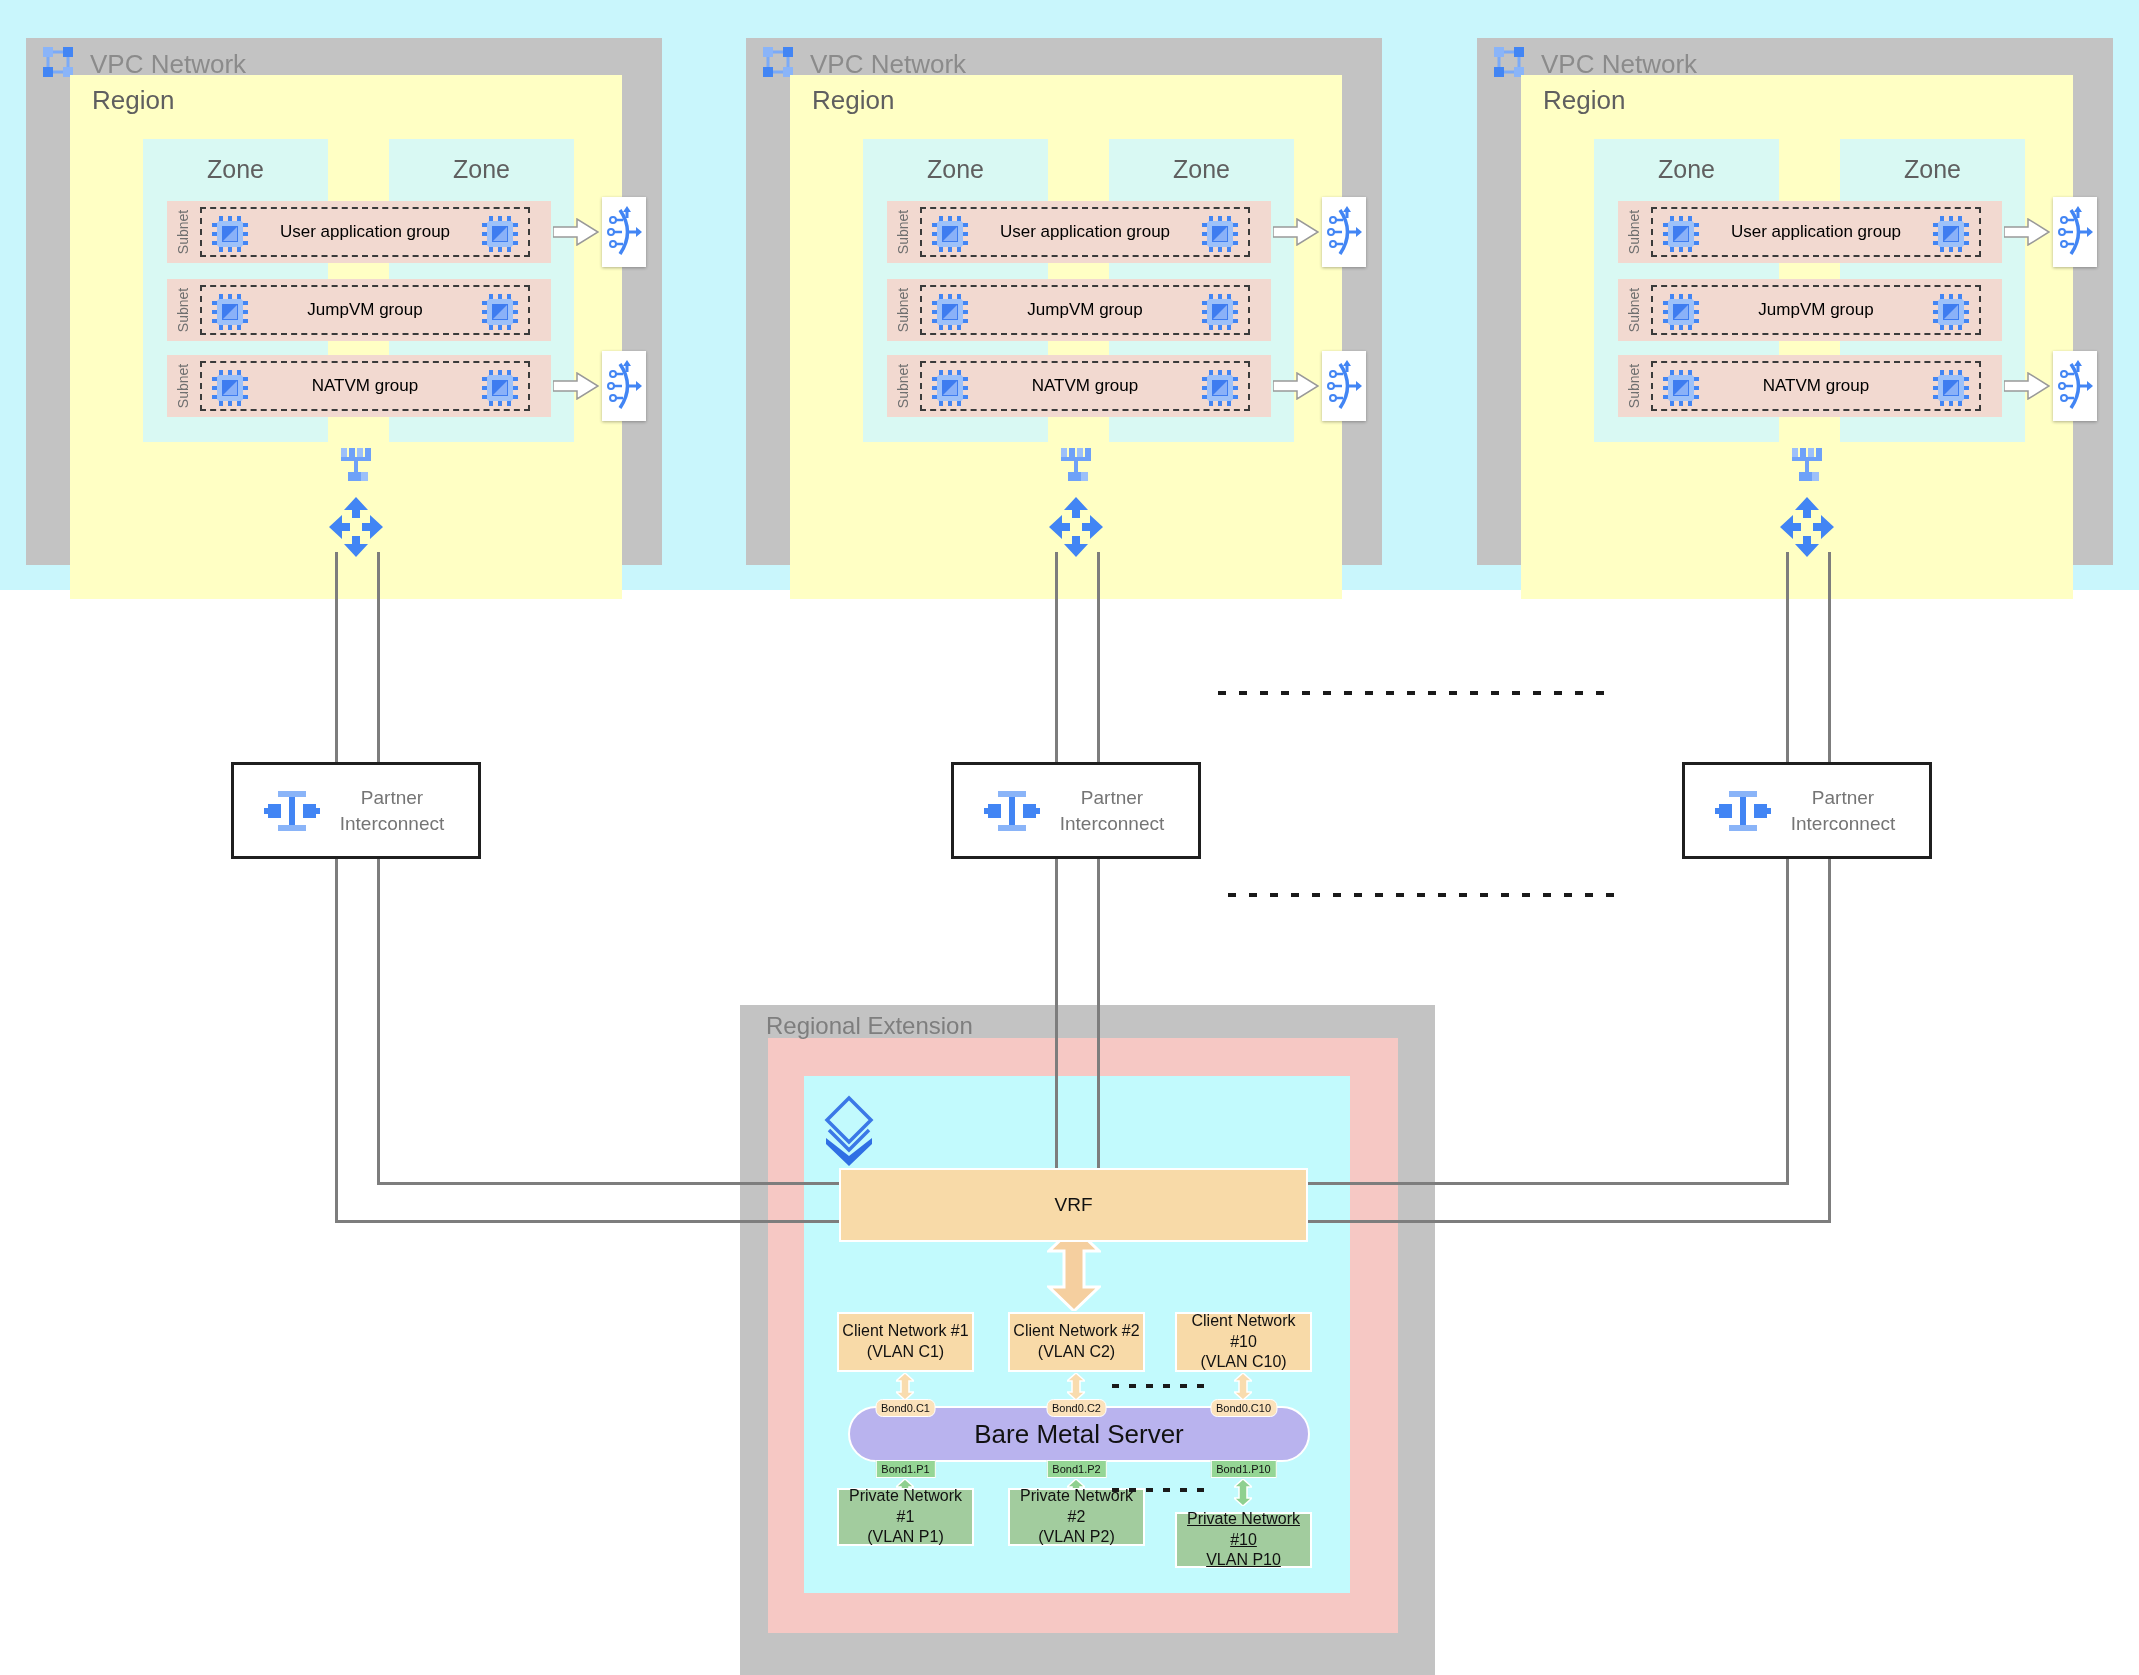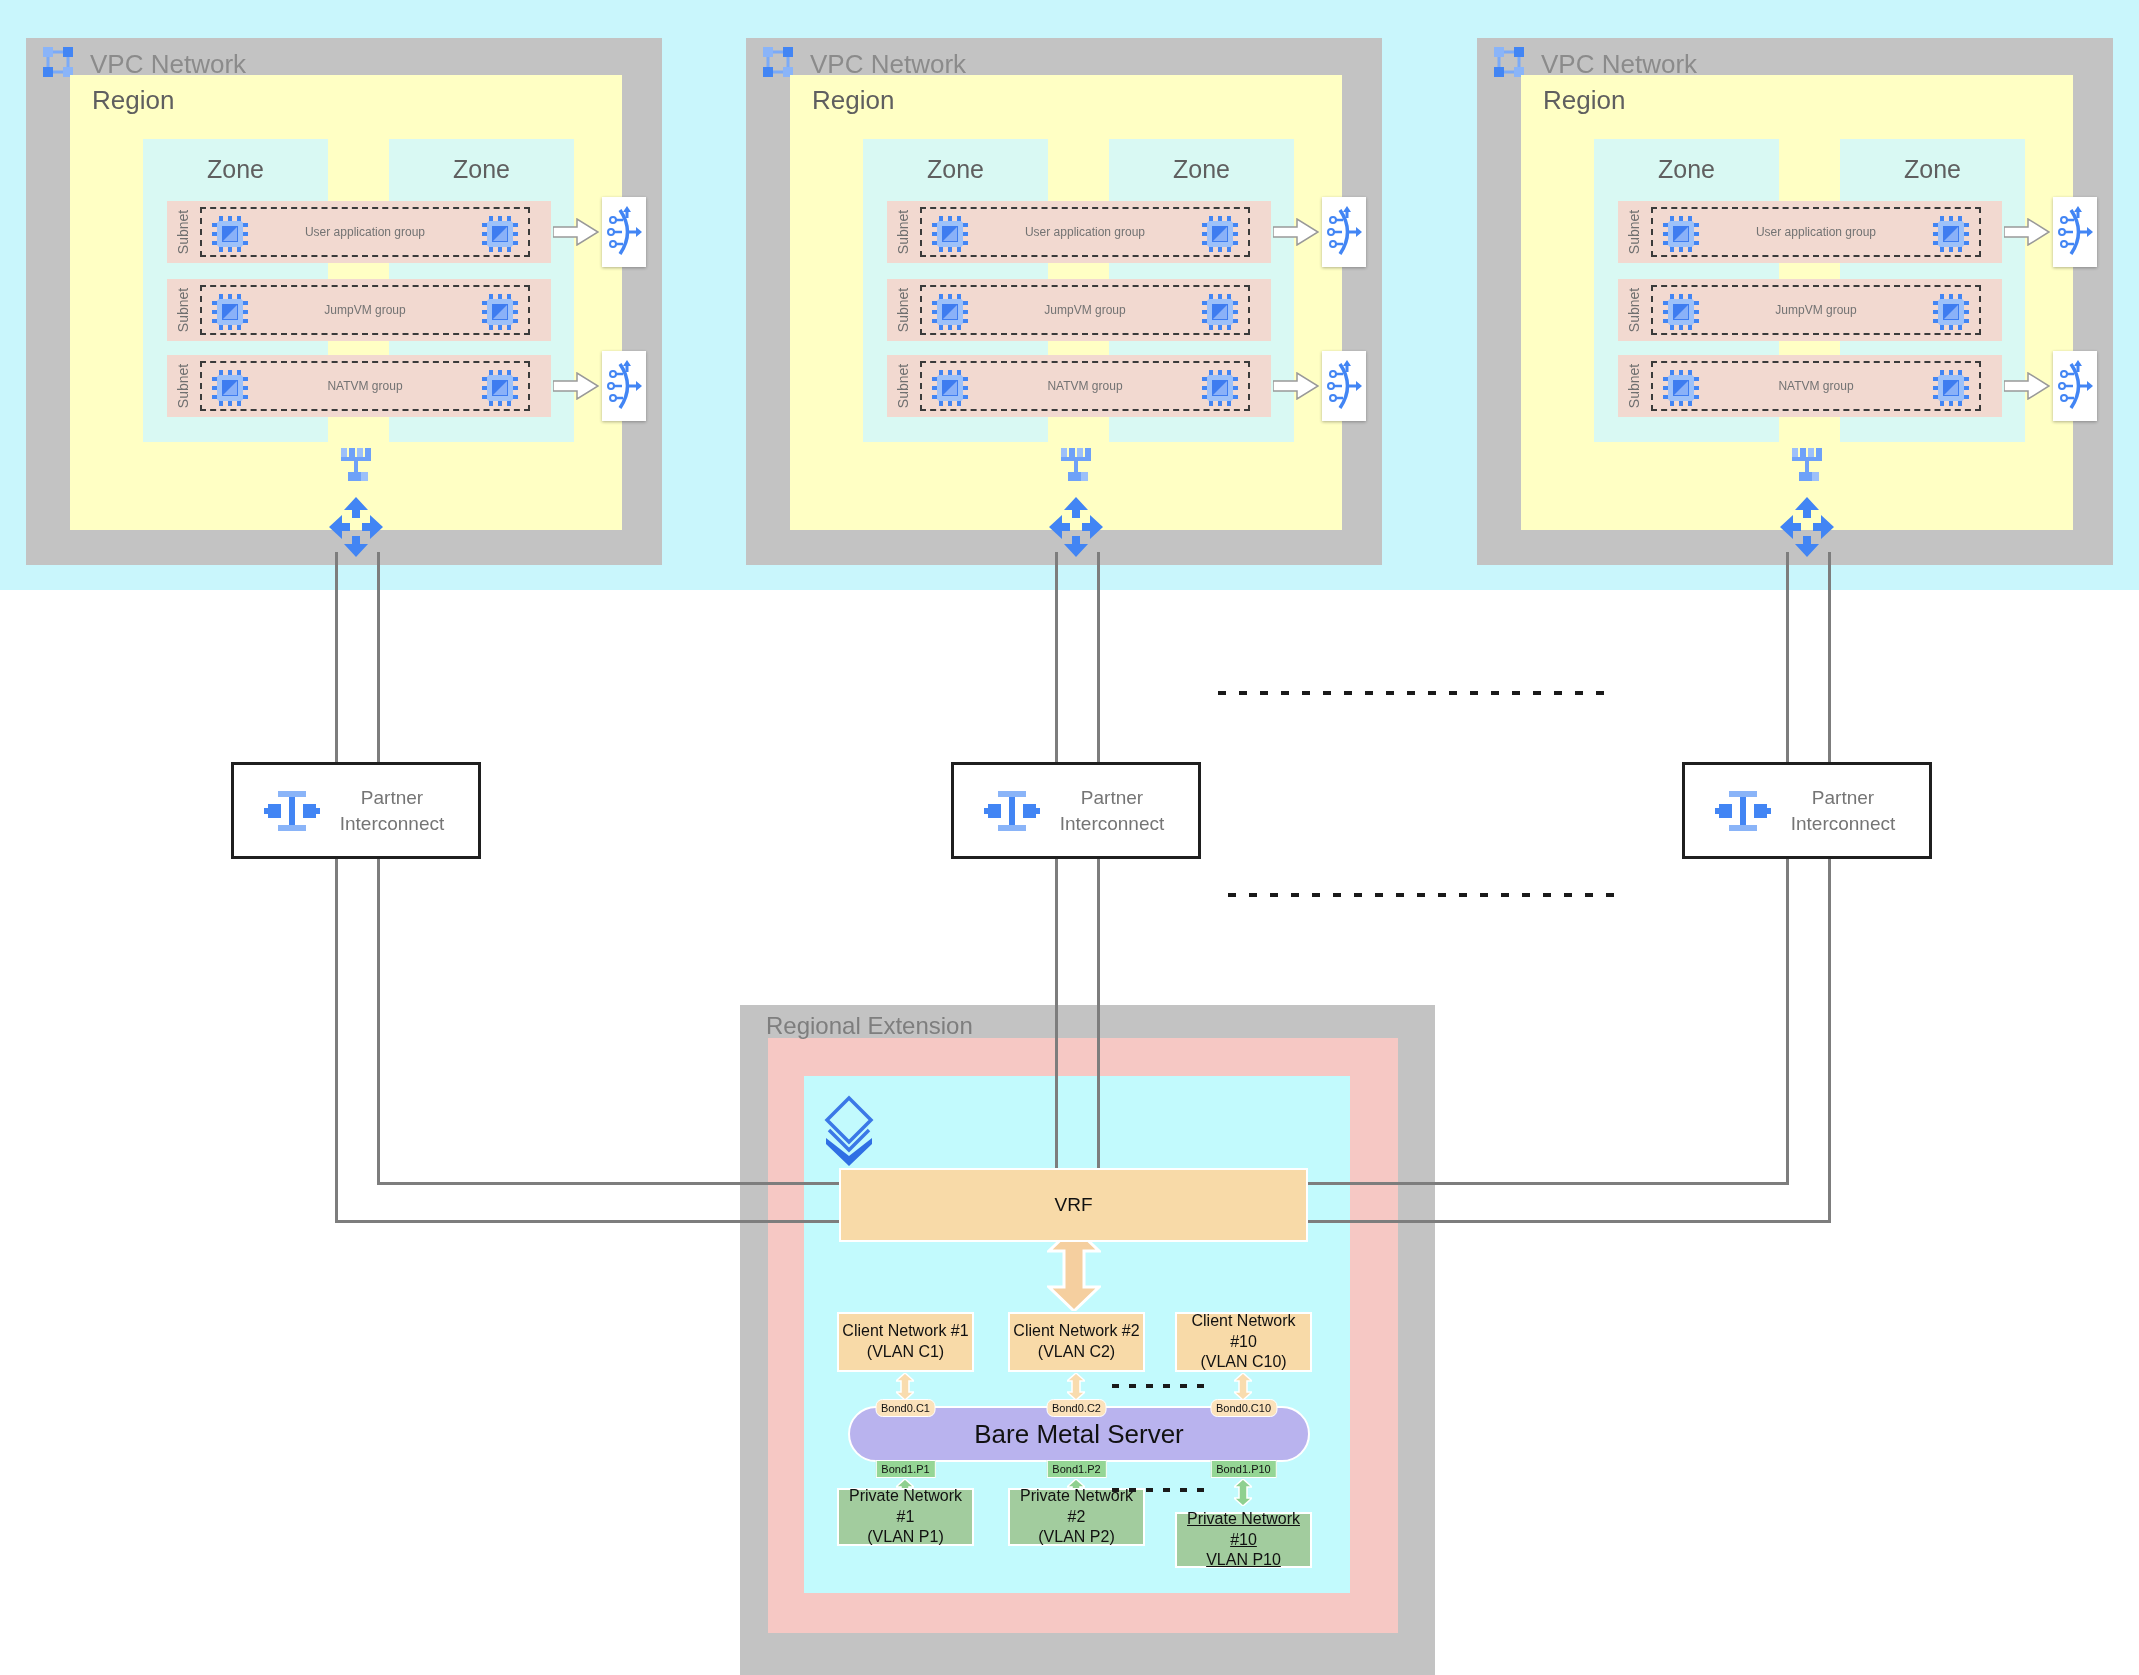--- a/index.html
+++ b/index.html
@@ -5,34 +5,34 @@
   html,body{margin:0;padding:0;background:#ffffff;}
   #canvas{position:relative;width:2139px;height:1675px;background:#ffffff;overflow:hidden;
           font-family:"Liberation Sans",sans-serif;}
   .band{position:absolute;left:0;top:0;width:2139px;height:590px;background:#c9f6fc;}
 
   
   .vpc{position:absolute;top:38px;width:636px;height:527px;background:#c3c3c3;}
   .vpc-0{left:26px}.vpc-1{left:746px}.vpc-2{left:1477px}
   .vpc-head{position:absolute;left:16px;top:8px;display:flex;align-items:center;gap:16px;}
   .vpc-title{font-size:26px;color:#8b8b8b;}
-  .region{position:absolute;left:44px;top:37px;width:552px;height:455px;background:#ffffc4;}
+  .region{position:absolute;left:44px;top:37px;width:552px;height:524px;background:#ffffc4;}
   .region-title{position:absolute;left:22px;top:10px;font-size:26px;color:#5f5f5f;}
   .zone{position:absolute;top:64px;width:185px;height:303px;background:#d9f9f3;}
   .zone-0{left:73px}.zone-1{left:319px}
   .zone-title{text-align:center;margin-top:16px;font-size:25px;color:#5f5f5f;}
   .subnet-row{position:absolute;left:97px;width:384px;height:62px;background:#f2d9d0;}
   .row-0{top:126px}.row-1{top:204px}.row-2{top:280px}
   .subnet-vert{position:absolute;left:-15px;top:0;width:62px;height:62px;display:flex;align-items:center;
                justify-content:center;transform:rotate(-90deg);font-size:14px;color:#6f6f6f;}
   .dash-box{position:absolute;left:33px;top:6px;width:330px;height:50px;border:2px dashed #3a3a3a;
             box-sizing:border-box;display:flex;align-items:center;justify-content:center;}
   .vm-left{position:absolute;left:10px;top:7px;}
   .vm-right{position:absolute;right:10px;top:7px;}
-  .group-label{font-size:12px;color:#737373;}
+  .group-label{font-size:17px;color:#000000;}
   .out-arrow{position:absolute;left:483px;width:46px;height:28px;}
   .row0-arrow{top:143px}.row2-arrow{top:297px}
   .lb-box{position:absolute;left:532px;width:44px;height:70px;background:#ffffff;
           box-shadow:0 1px 3px rgba(0,0,0,.3);display:flex;align-items:center;justify-content:center;}
   .row0-lb{top:122px}.row2-lb{top:276px}
   .switch-icon{position:absolute;left:314px;top:410px;}
   .router-icon{position:absolute;left:303px;top:459px;}
   .region-inner{position:absolute;left:0;top:0;width:552px;height:455px;}
 
   

